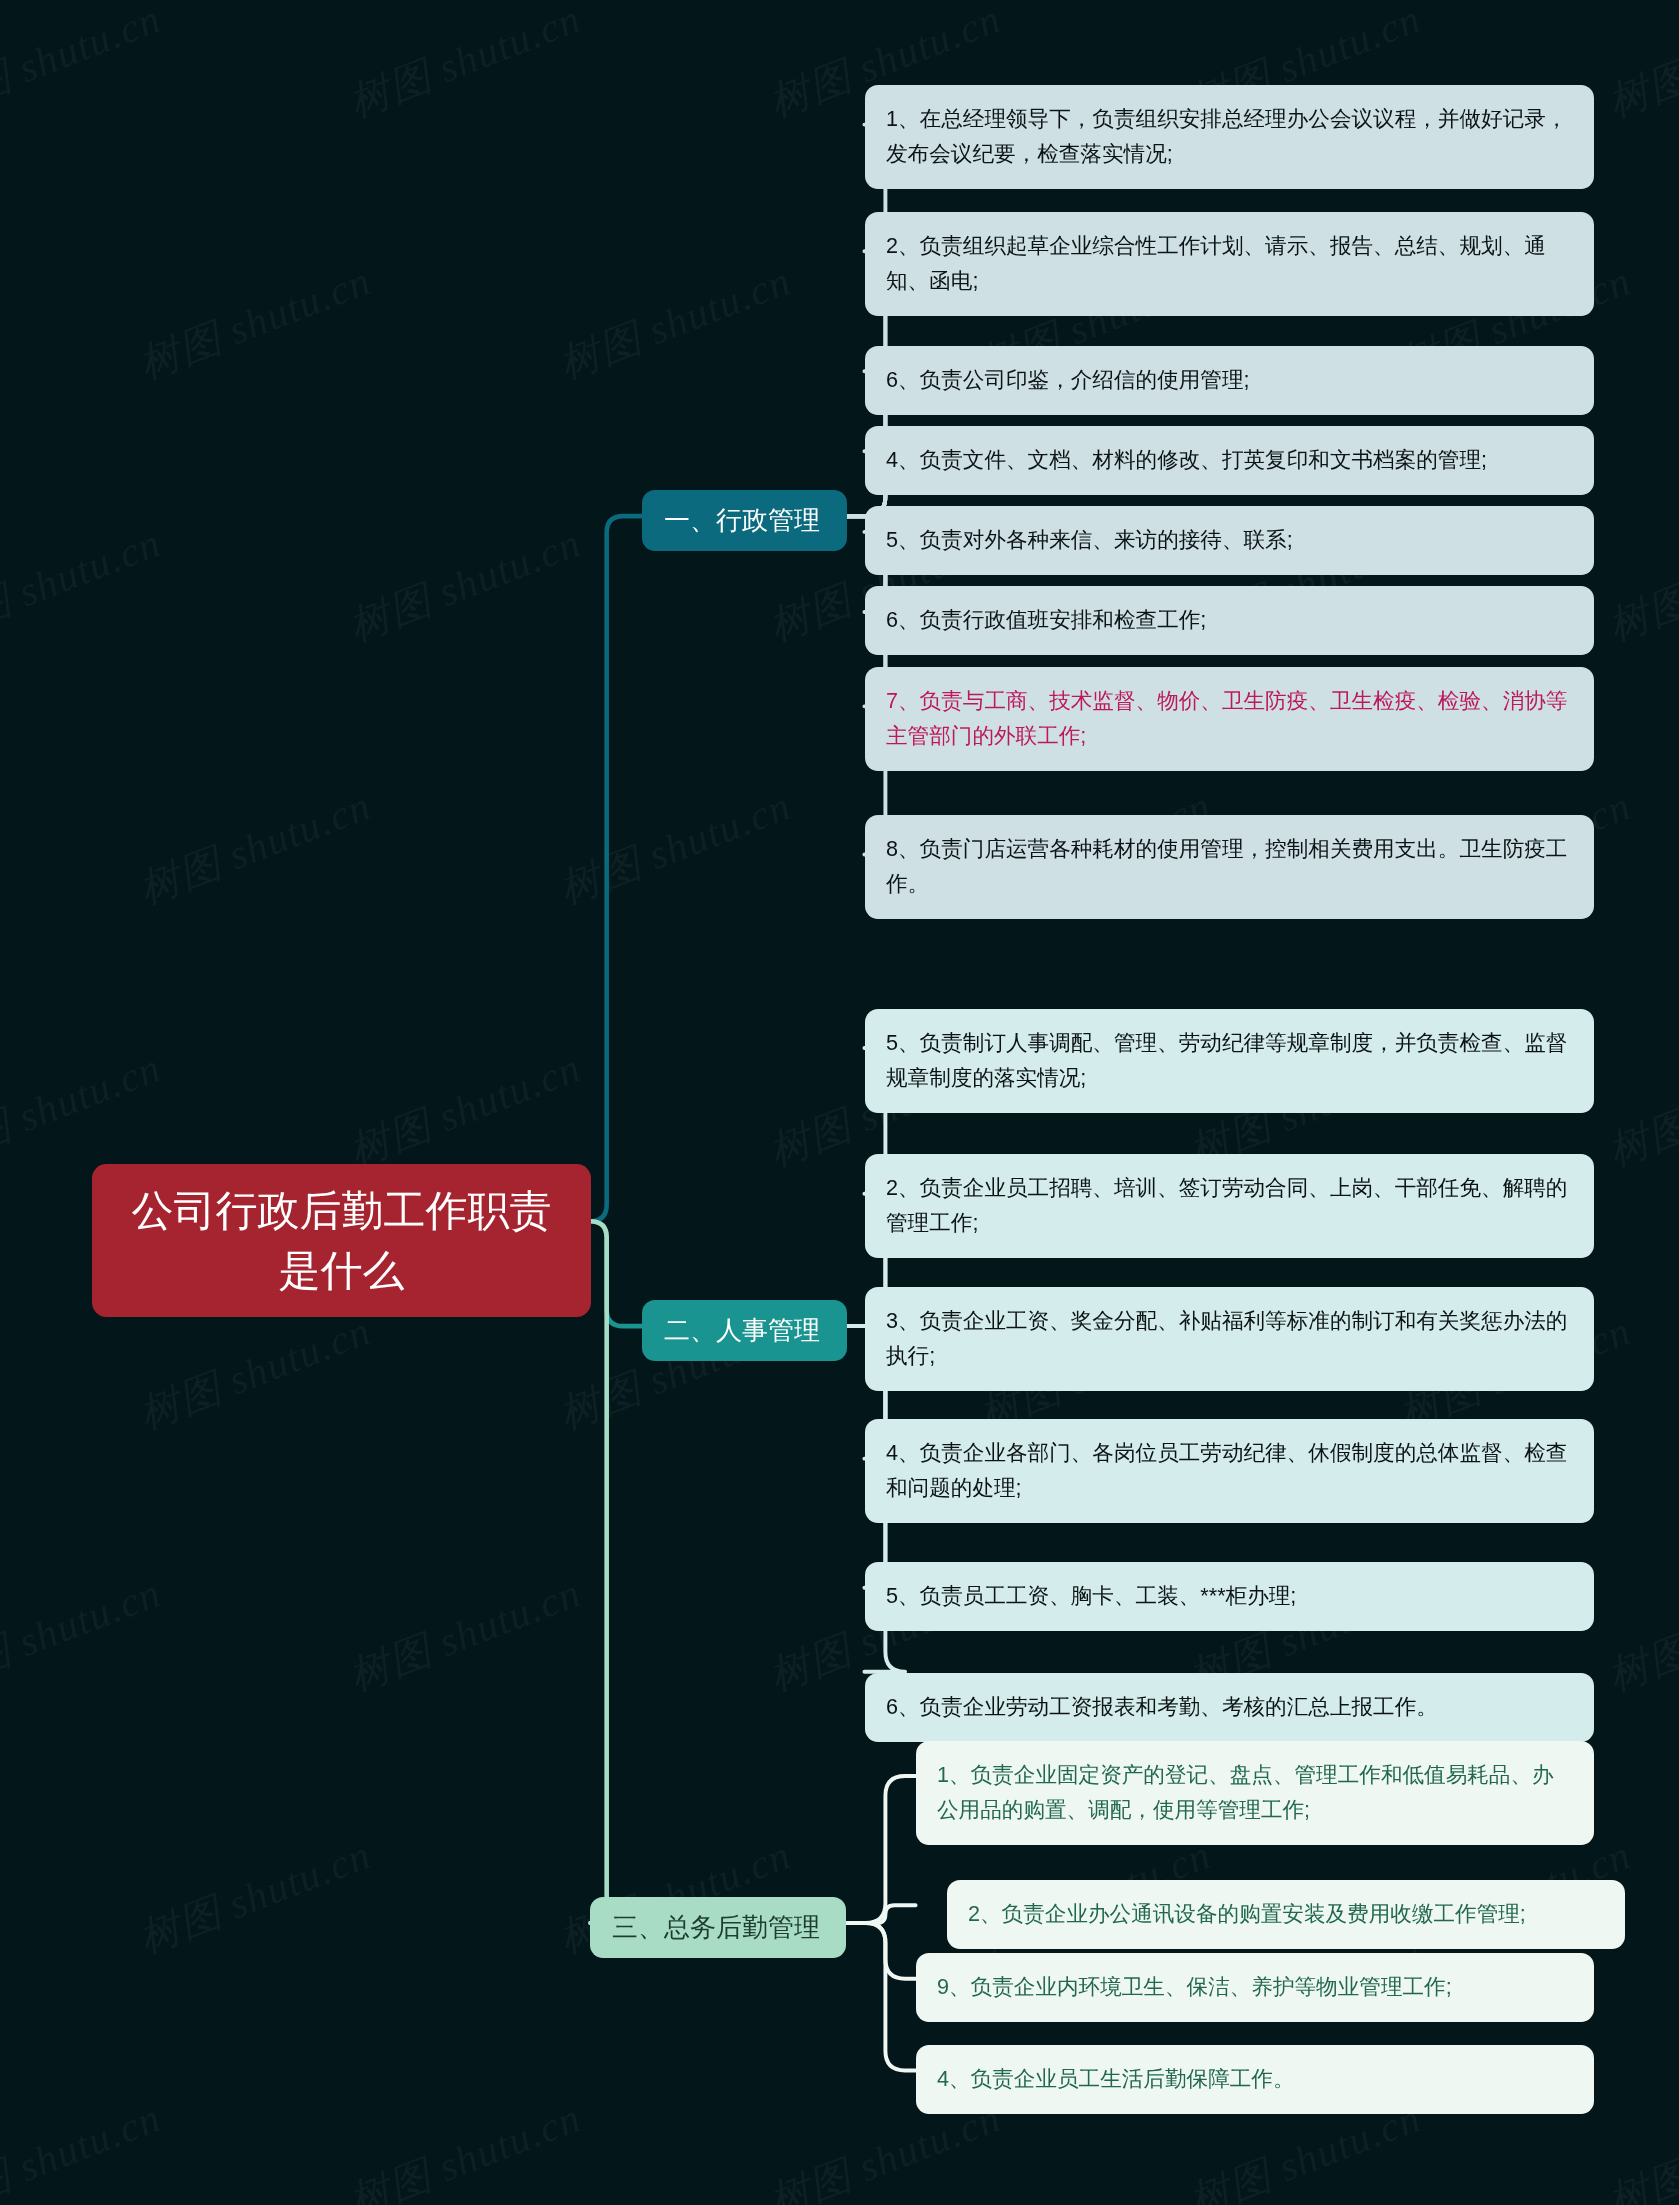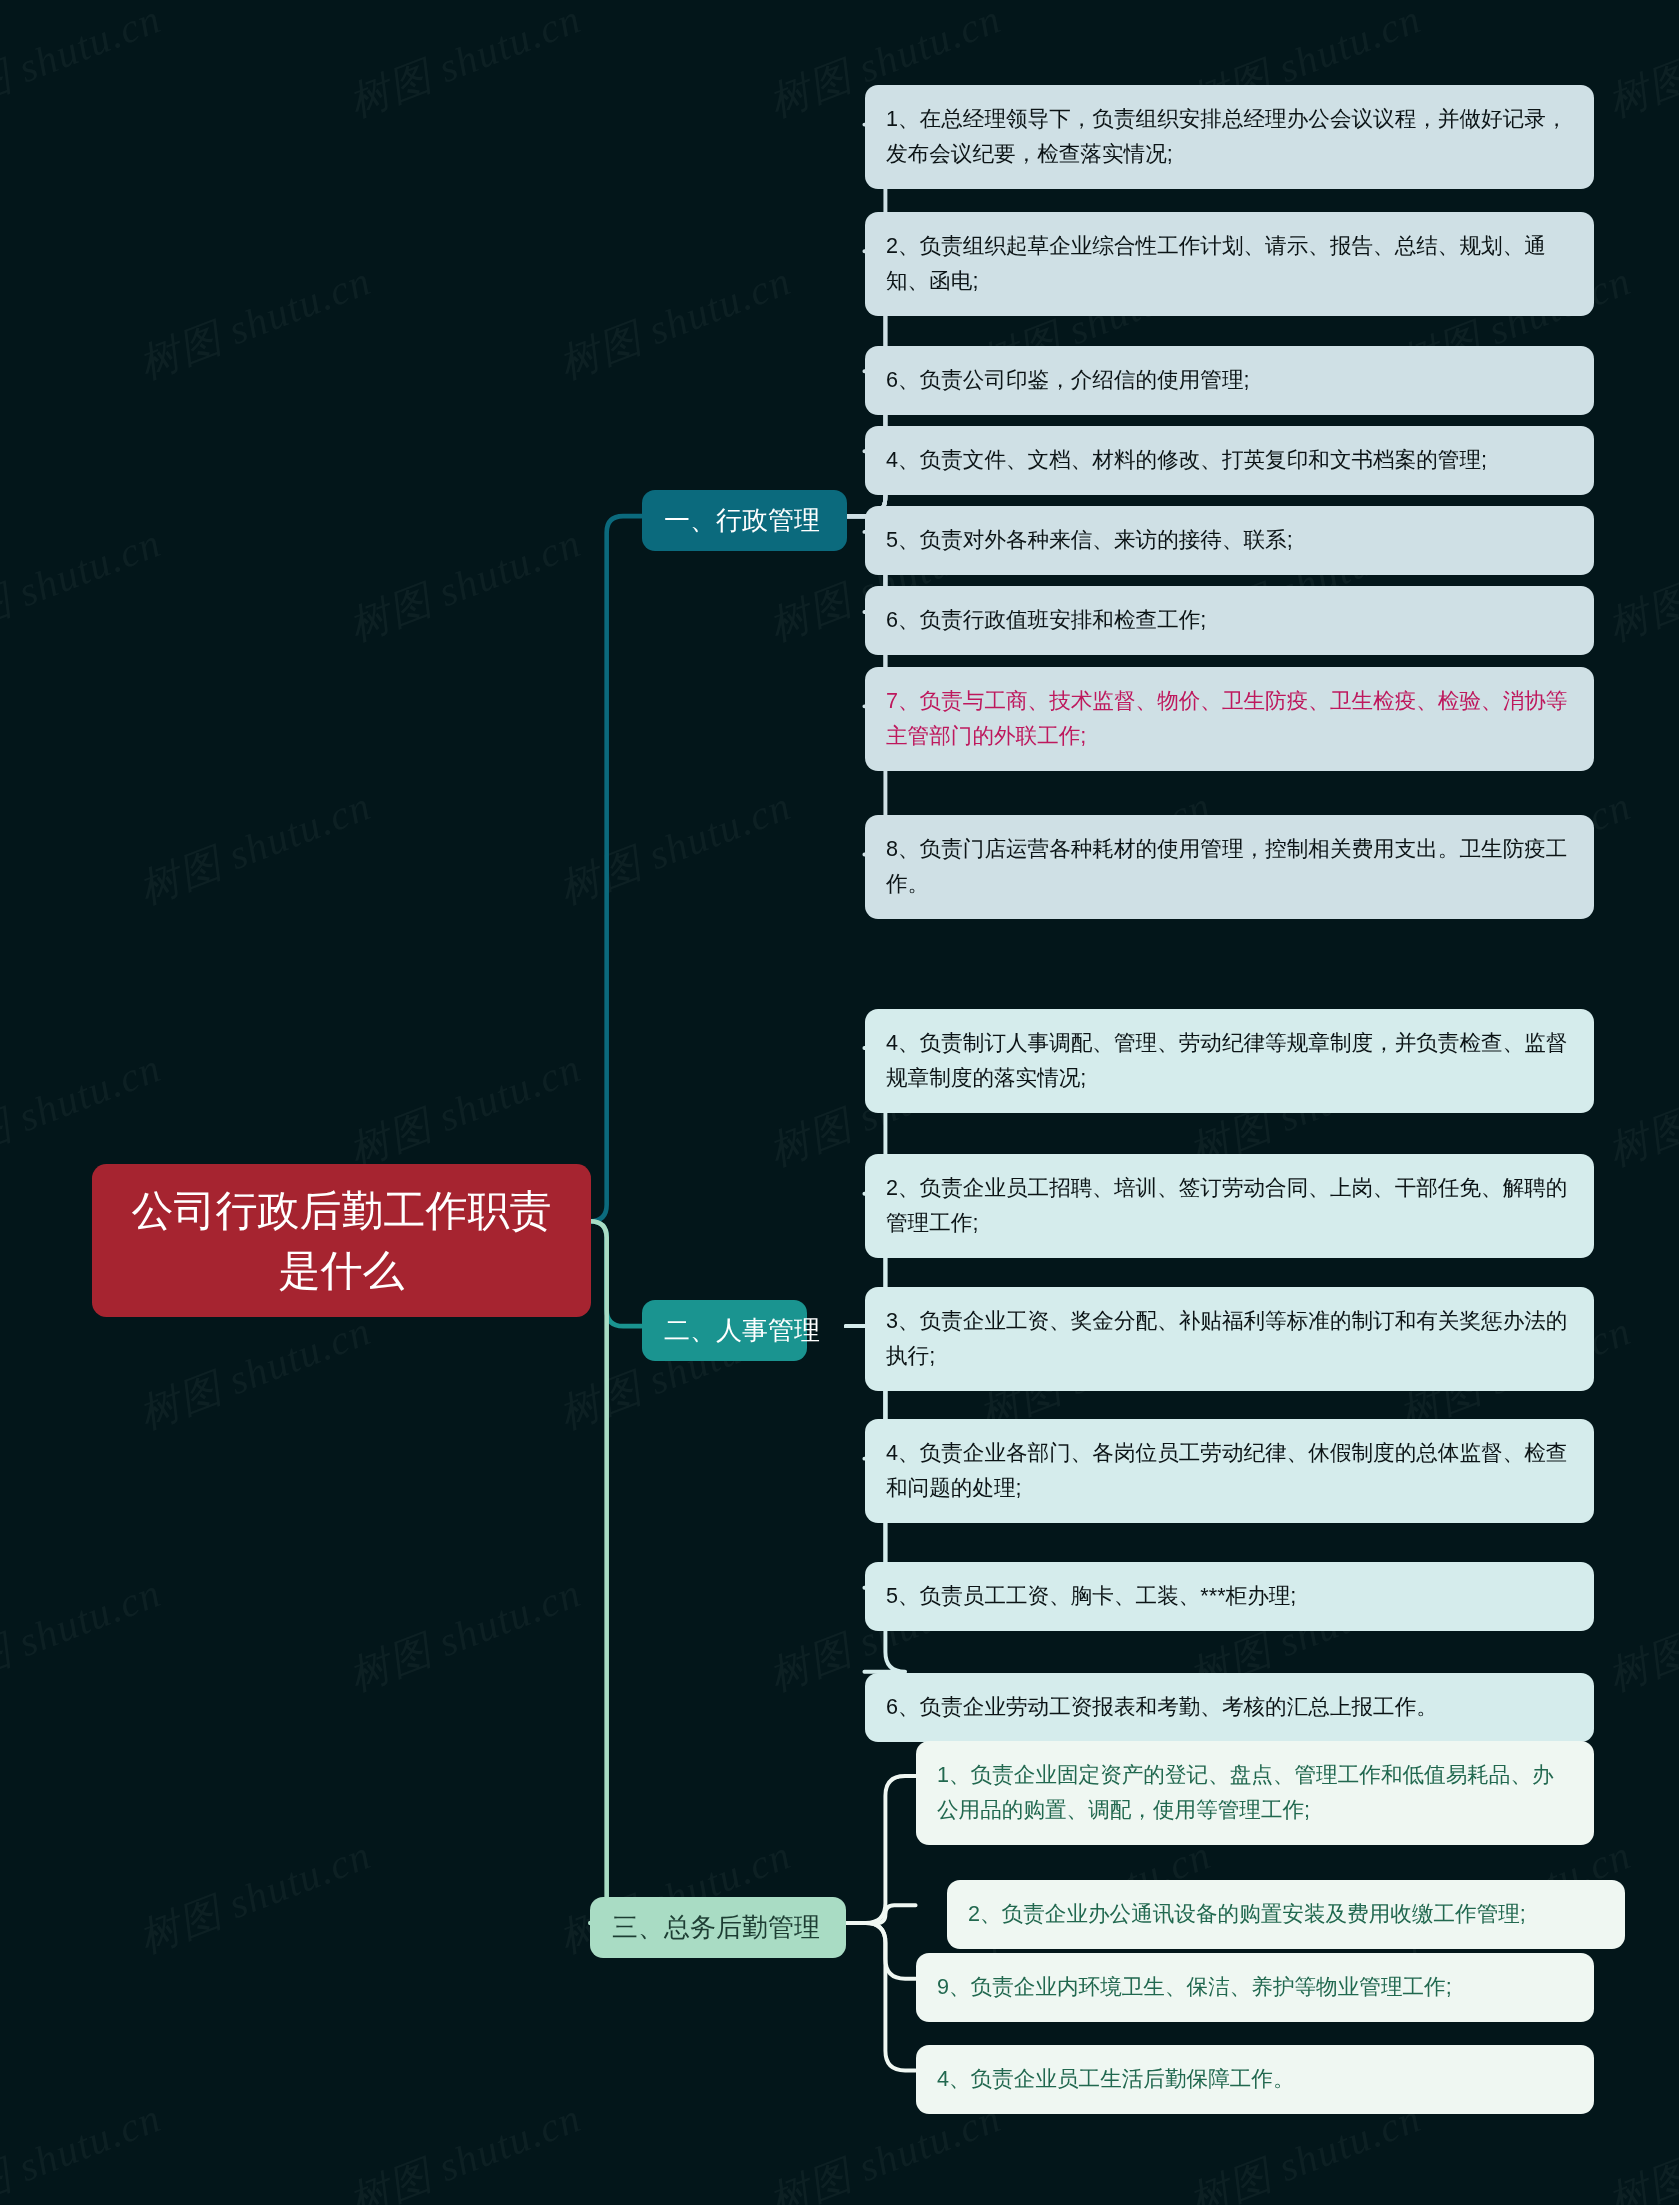--- a/index.html
+++ b/index.html
@@ -212,25 +212,25 @@
       </div>
       <div class="node leaf leaf-blue" style="left: 865px; width: 729px; top: 586px; min-height: 51px; background: rgb(207, 224, 229);">
         <span class="node-text" style="color: rgb(12, 20, 22);">6、负责行政值班安排和检查工作;</span>
       </div>
       <div class="node leaf leaf-blue" style="left: 865px; width: 729px; top: 667px; min-height: 79px; background: rgb(207, 224, 229);">
         <span class="node-text" style="color: #be185d;">7、负责与工商、技术监督、物价、卫生防疫、卫生检疫、检验、消协等主管部门的外联工作;</span>
       </div>
       <div class="node leaf leaf-blue" style="left: 865px; width: 729px; top: 815px; min-height: 79px; background: rgb(207, 224, 229);">
         <span class="node-text" style="color: rgb(12, 20, 22);">8、负责门店运营各种耗材的使用管理，控制相关费用支出。卫生防疫工作。</span>
       </div>
-      <div class="node branch branch-2" style="left: 642px; width: 165px; top: 1300px; min-height: 52px; background: rgb(26, 148, 144);">
+      <div class="node branch branch-2" style="left: 642px; width: 205px; top: 1300px; min-height: 52px; background: rgb(26, 148, 144);">
         <span class="node-text" style="color: rgb(255, 255, 255);">二、人事管理</span>
       </div>
       <div class="node leaf leaf-teal" style="left: 865px; width: 729px; top: 1009px; min-height: 79px; background: rgb(213, 236, 236);">
-        <span class="node-text" style="color: rgb(12, 20, 22);">4、负责制订人事调配、管理、劳动纪律等规章制度，并负责检查、监督规章制度的落实情况;</span>
+        <span class="node-text" style="color: rgb(12, 20, 22);">5、负责制订人事调配、管理、劳动纪律等规章制度，并负责检查、监督规章制度的落实情况;</span>
       </div>
       <div class="node leaf leaf-teal" style="left: 865px; width: 729px; top: 1154px; min-height: 79px; background: rgb(213, 236, 236);">
         <span class="node-text" style="color: rgb(12, 20, 22);">2、负责企业员工招聘、培训、签订劳动合同、上岗、干部任免、解聘的管理工作;</span>
       </div>
       <div class="node leaf leaf-teal" style="left: 865px; width: 729px; top: 1287px; min-height: 79px; background: rgb(213, 236, 236);">
         <span class="node-text" style="color: rgb(12, 20, 22);">3、负责企业工资、奖金分配、补贴福利等标准的制订和有关奖惩办法的执行;</span>
       </div>
       <div class="node leaf leaf-teal" style="left: 865px; width: 729px; top: 1419px; min-height: 79px; background: rgb(213, 236, 236);">
         <span class="node-text" style="color: rgb(12, 20, 22);">4、负责企业各部门、各岗位员工劳动纪律、休假制度的总体监督、检查和问题的处理;</span>
       </div>

